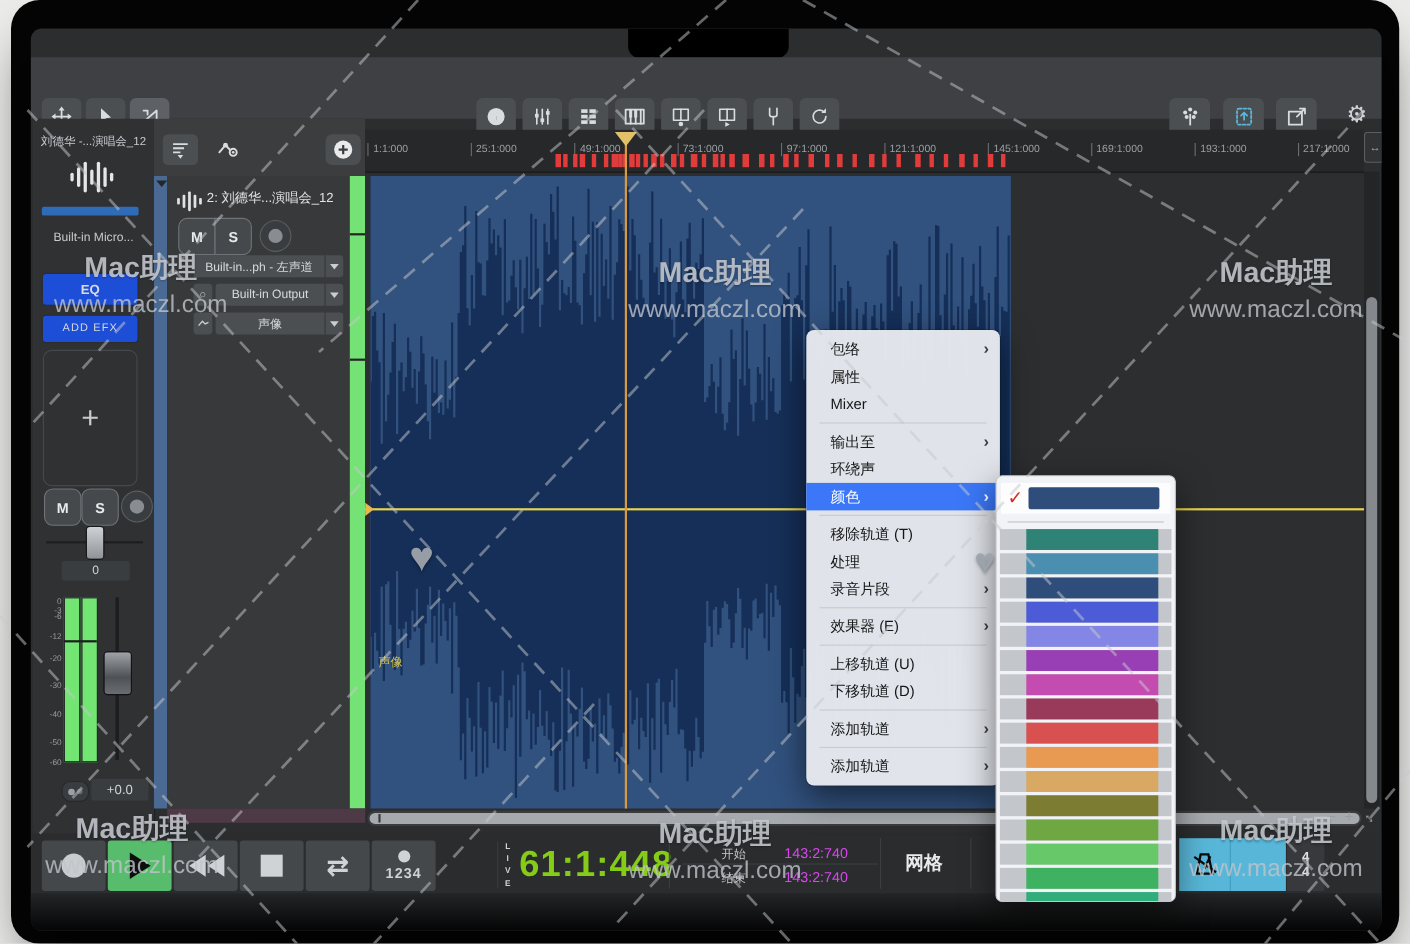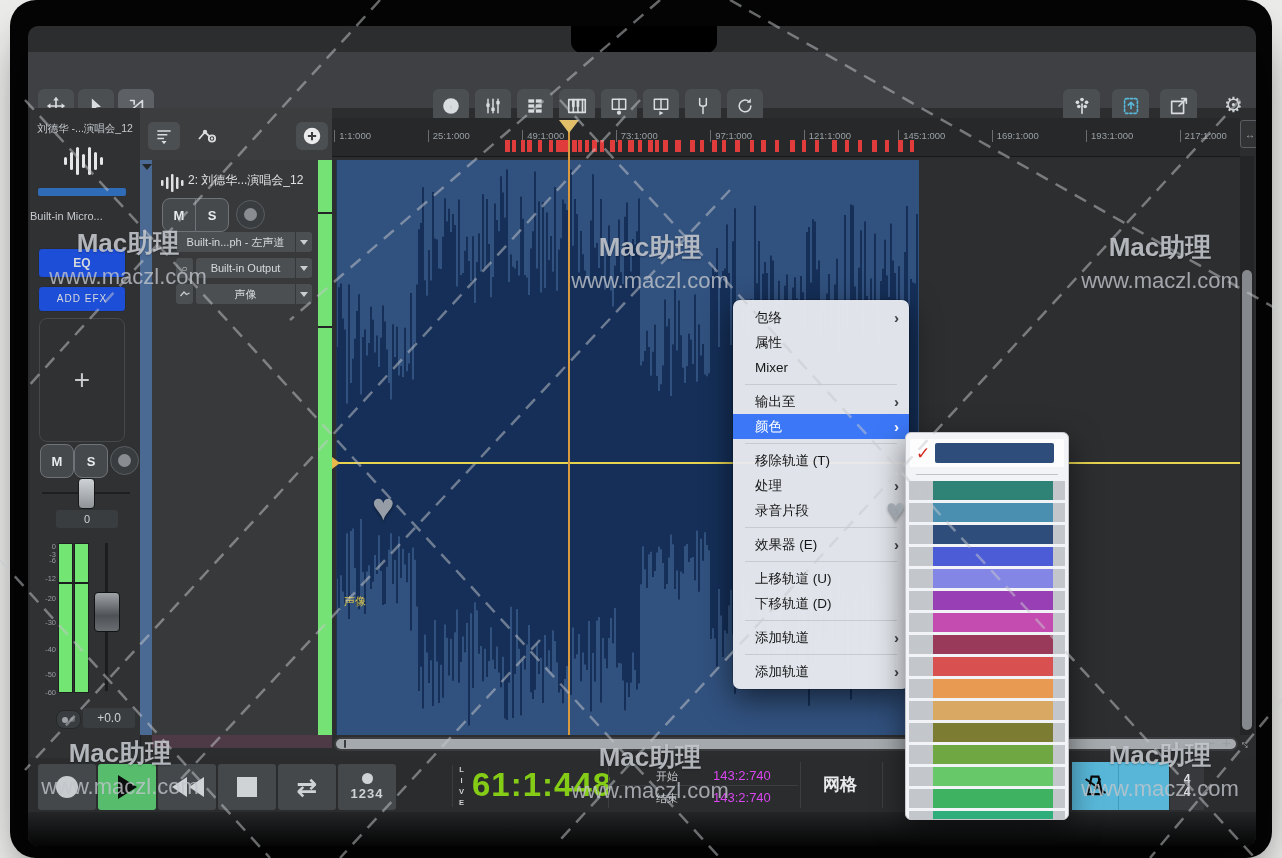--- a/index.html
+++ b/index.html
@@ -20,21 +20,21 @@
   .tbtn.sel{background:#5d6165;}
   .tbtn svg{stroke:#d9dcde;fill:none;stroke-width:1.8;stroke-linecap:round;stroke-linejoin:round;}
   .tbtn .fill{fill:#d9dcde;stroke:none;}
   .gear{position:absolute;top:40px;left:1196px;font-size:21px;color:#cfd2d5;line-height:26px;}
 
   
   .sidebar{position:absolute;left:2px;top:82px;width:110px;height:650px;background:#2f3133;border-right:1px solid #1e2022;}
   .sb-name{position:absolute;left:0;top:14px;width:110px;text-align:center;font-size:10.5px;color:#c7cbcf;white-space:nowrap;overflow:hidden;}
   .sb-wave{position:absolute;left:30px;top:36px;}
   .sb-bluebar{position:absolute;left:8px;top:80px;width:88px;height:8px;background:#2e6cb8;border-radius:2px;}
-  .sb-device{position:absolute;left:0;top:102px;width:110px;font-size:11px;color:#c7cbcf;}
+  .sb-device{position:absolute;left:0;top:102px;width:110px;text-align:center;font-size:11px;color:#c7cbcf;}
   .sb-btn{position:absolute;left:8px;width:86px;background:#1d4ed8;border:1px solid #2a2c2e;border-radius:4px;color:#d8dadc;text-align:center;}
   .sb-plusbox{position:absolute;left:9px;top:210px;width:84px;height:122px;border:1px solid #46494c;border-radius:8px;color:#c8cbce;font-size:28px;display:flex;align-items:center;justify-content:center;font-weight:300;}
   .msbtn{position:absolute;width:32px;height:32px;background:#46494c;border:1.5px solid #6f7377;border-radius:8px;color:#e8eaec;font-weight:700;font-size:13px;display:flex;align-items:center;justify-content:center;}
   .reccirc{position:absolute;border-radius:50%;background:#3a3d40;border:1.5px solid #5a5e62;display:flex;align-items:center;justify-content:center;}
   .reccirc i{display:block;border-radius:50%;background:#898d91;}
   .panline{position:absolute;left:12px;top:384px;width:88px;height:2px;background:#1d1f21;}
   .panhandle{position:absolute;left:48px;top:370px;width:15px;height:29px;border-radius:4px;background:linear-gradient(#cfd2d5,#8f9397);border:1.5px solid #16181a;}
   .valbox{position:absolute;background:#3a3d40;border-radius:3px;color:#cfd2d5;text-align:center;}
   .db-label{position:absolute;right:0;font-size:7.5px;color:#989da2;line-height:7px;}
   .meterbar{position:absolute;width:13px;background:#72e572;border:1px solid #1d1f21;}
@@ -598,20 +598,24 @@
           <div class="mi divider">
             <span class="mi-label"></span>
             <span class="mi-arrow" style="visibility: hidden;">›</span>
           </div>
 
           <div class="mi">
             <span class="mi-label">输出至</span>
             <span class="mi-arrow">›</span>
           </div>
 
+          <div class="mi">
+            <span class="mi-label">环绕声</span>
+            <span class="mi-arrow" style="visibility: hidden;">›</span>
+          </div>
 
           <div class="mi hl">
             <span class="mi-label">颜色</span>
             <span class="mi-arrow">›</span>
           </div>
 
           <div class="mi divider">
             <span class="mi-label"></span>
             <span class="mi-arrow" style="visibility: hidden;">›</span>
           </div>

